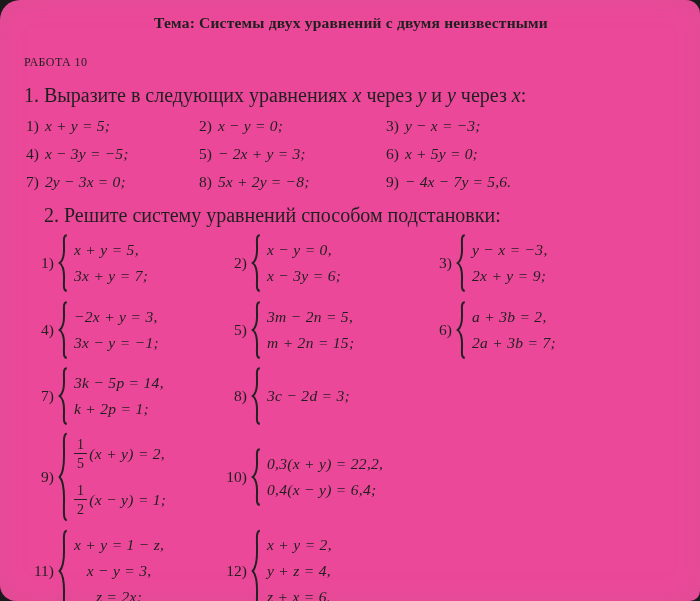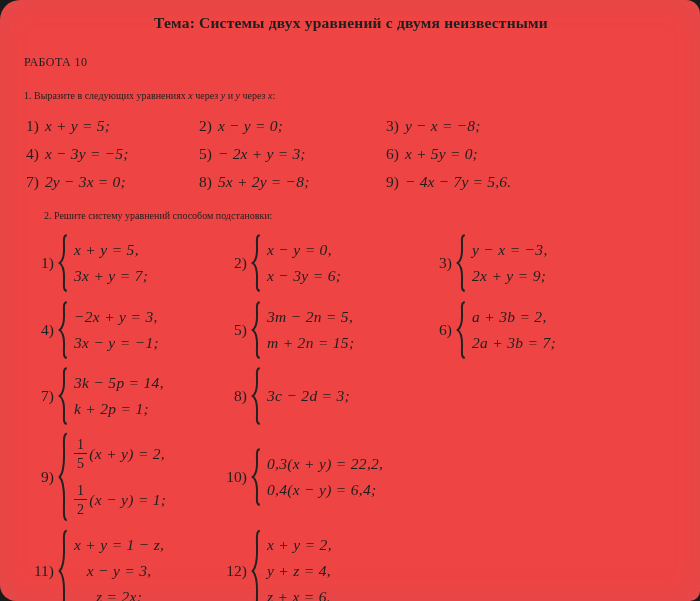--- a/index.html
+++ b/index.html
@@ -1,33 +1,33 @@
 <!DOCTYPE html>
 <html><head>
 <meta charset="utf-8">
 <style>
   * { margin:0; padding:0; box-sizing:border-box; }
   html,body { width:700px; height:601px; }
   body { background:#1a1a1a; font-family:"Liberation Serif", serif; overflow:hidden; }
   .page {
     position:relative; width:700px; height:601px;
-    background:#ef4444;
+    background:#ec4899;
     border-radius:20px 14px 10px 16px;
     color:#1f1f1f;
     padding:8px 22px 0 24px;
     box-shadow:inset 0 0 30px rgba(120,120,120,.12);
     overflow:hidden;
   }
   .title {
     margin-top:5px; text-align:center;
     font-size:15.5px; font-weight:bold; letter-spacing:.2px;
     line-height:19px;
   }
   .work { margin-top:21px; font-size:12px; line-height:19px; letter-spacing:.4px; }
-  .prompt { font-size:10px; line-height:19px; }
+  .prompt { font-size:20px; line-height:19px; }
   .p1 { margin-top:14px; }
   .p2 { margin-top:15px;margin-left:20px; }
   .iv { font-style:italic; }
 
   
   .eq-grid {
     margin-top:11px; margin-left:2px;
     display:grid;
     grid-template-columns:173px 187px 1fr;
     row-gap:9px;
@@ -85,21 +85,21 @@
     <div class="eq-item">
         <span class="n">1)</span>
         <span class="eq">x + y = 5;</span>
       </div>
     <div class="eq-item">
         <span class="n">2)</span>
         <span class="eq">x − y = 0;</span>
       </div>
     <div class="eq-item">
         <span class="n">3)</span>
-        <span class="eq">y − x = −8;</span>
+        <span class="eq">y − x = −3;</span>
       </div>
     <div class="eq-item">
         <span class="n">4)</span>
         <span class="eq">x − 3y = −5;</span>
       </div>
     <div class="eq-item">
         <span class="n">5)</span>
         <span class="eq">− 2x + y = 3;</span>
       </div>
     <div class="eq-item">

